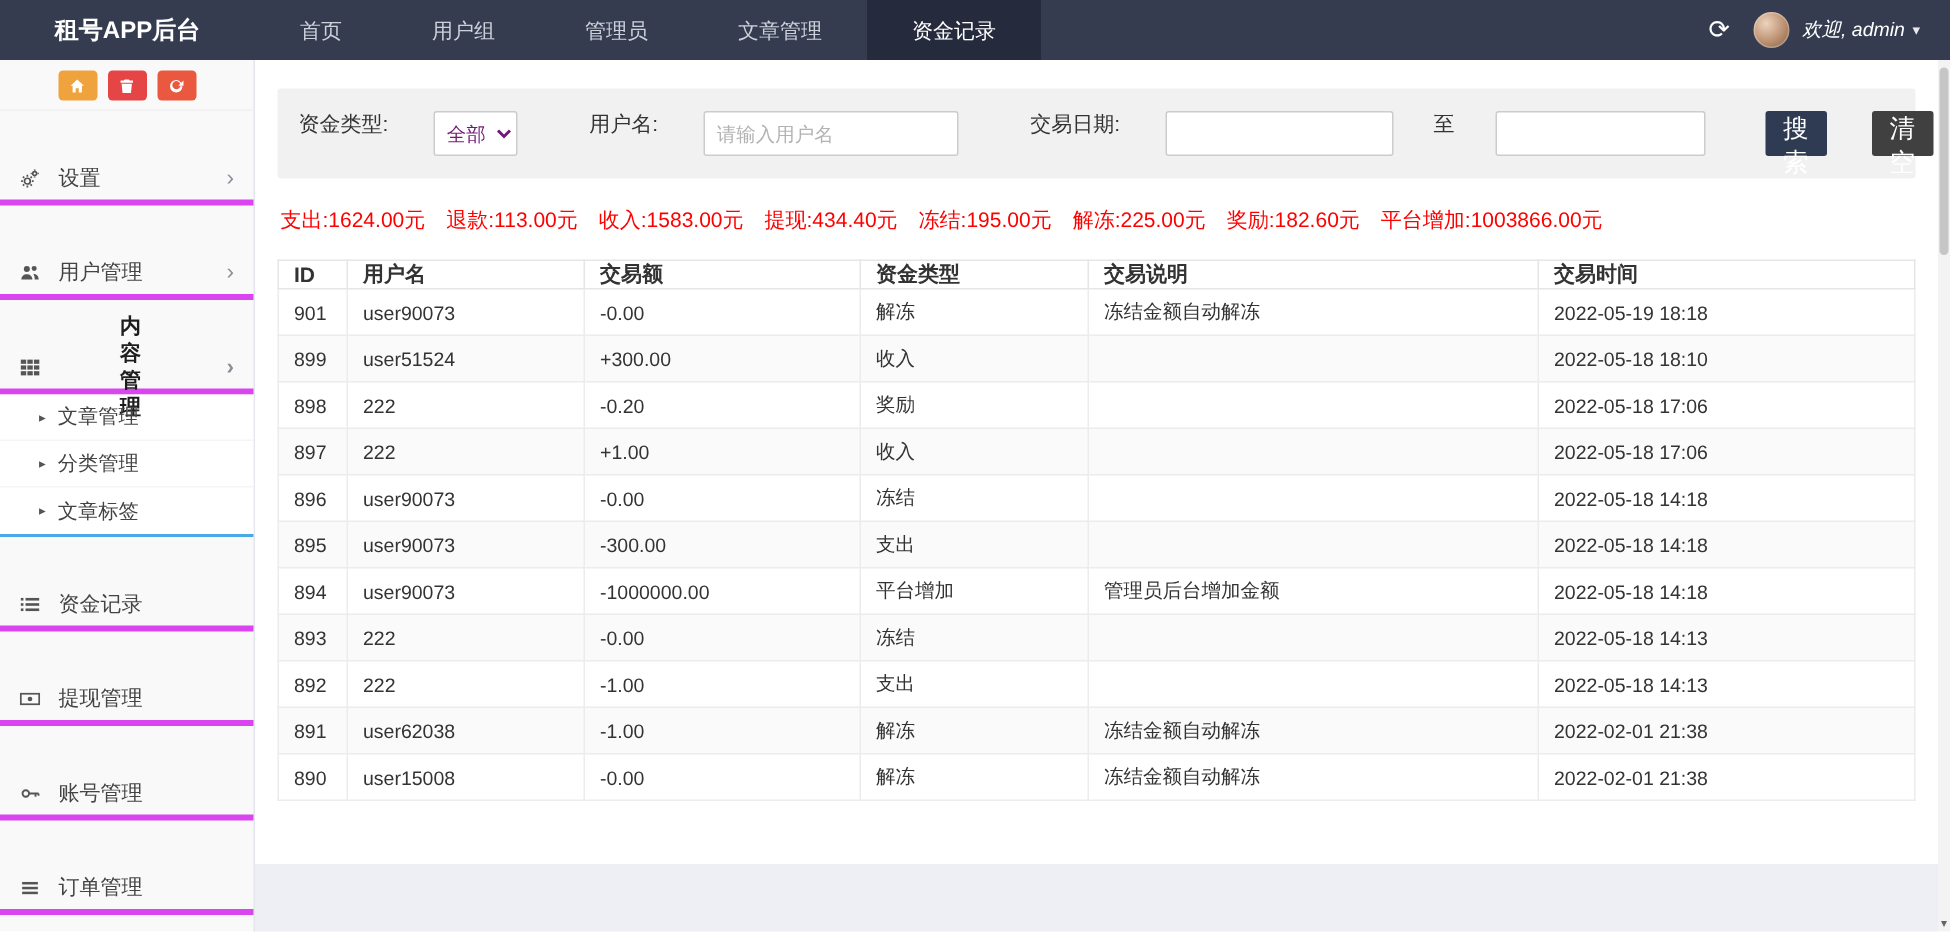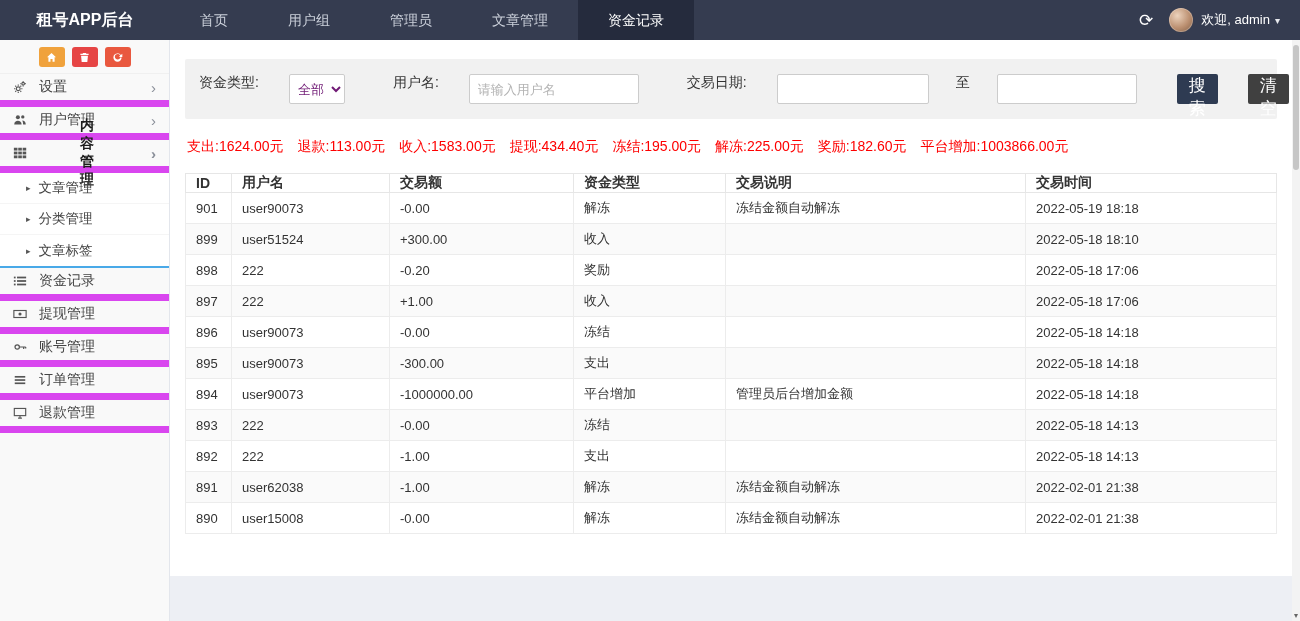--- a/index.html
+++ b/index.html
@@ -11,36 +11,36 @@
     background:#353c50; display:flex; align-items:center; z-index:20; }
   .brand { width:170px; text-align:center; color:#fff; font-size:16px; font-weight:bold; cursor:pointer; }
   .topnav { display:flex; height:100%; }
   .nav-item { color:#ccd1db; font-size:14px; line-height:40px; padding:0 30px; cursor:pointer; }
   .nav-item.active { background:#252b3d; color:#fff; }
   .topbar-right { margin-left:auto; display:flex; align-items:center; padding-right:20px; color:#fff; }
   .sync-icon { font-size:17px; cursor:pointer; margin-right:16px; }
   .avatar { width:24px; height:24px; border-radius:50%; margin-right:8px; cursor:pointer;
     background:radial-gradient(circle at 35% 32%, #ecd3bd, #bb8f70 55%, #7c5b44);
     box-shadow:inset 0 0 0 1px rgba(255,255,255,.25); }
-  .welcome { font-size:13px; cursor:pointer; }
+  .welcome { font-size:13px; cursor:pointer;font-style:italic; }
   .caret { font-size:10px; margin-left:5px; color:#e8eaee; }
 
   
   .sidebar { position:fixed; top:40px; left:0; width:170px; bottom:0;
     background:#f9f9f9; border-right:1px solid #e3e6ec; z-index:10; }
   .quick { display:flex; justify-content:center; gap:7px; padding:7px 0 6px;
     border-bottom:1px solid #f0f0f0; }
   .qbtn { width:26px; height:20px; border-radius:3px; display:flex; align-items:center;
     justify-content:center; cursor:pointer; }
   .qbtn svg { width:11px; height:11px; fill:#fff; }
   .qbtn.home { background:#f0a23c; }
   .qbtn.trash { background:#e64545; }
   .qbtn.reload { background:#e9583f; }
   .menu-item { display:flex; align-items:center; height:33px; padding:0 13px;
-    border-bottom:7px solid #d946ef; font-size:14px; color:#444; cursor:pointer; }
+    border-bottom:4px solid #d946ef; font-size:14px; color:#444; cursor:pointer;margin-top:30px; }
   .menu-item .micon { width:17px; margin-right:9px; display:flex; color:#555; }
   .menu-item .micon svg { width:14px; height:14px; }
   .menu-item .chev { margin-left:auto; color:#8a8f99; font-size:15px; line-height:1; }
   .menu-item.bold { font-weight:bold; color:#1d1d1d;gap:44px; }
   .submenu { background:#fff; border-bottom:2px solid #49a9e8; }
   .sub-item { display:flex; align-items:center; height:31px; padding-left:26px;
     font-size:13.5px; color:#444; cursor:pointer; border-bottom:1px solid #f5f5f5; }
   .sub-item:last-child { border-bottom:none; }
   .sub-item .tri { font-size:9px; color:#555; margin-right:8px; }
 

